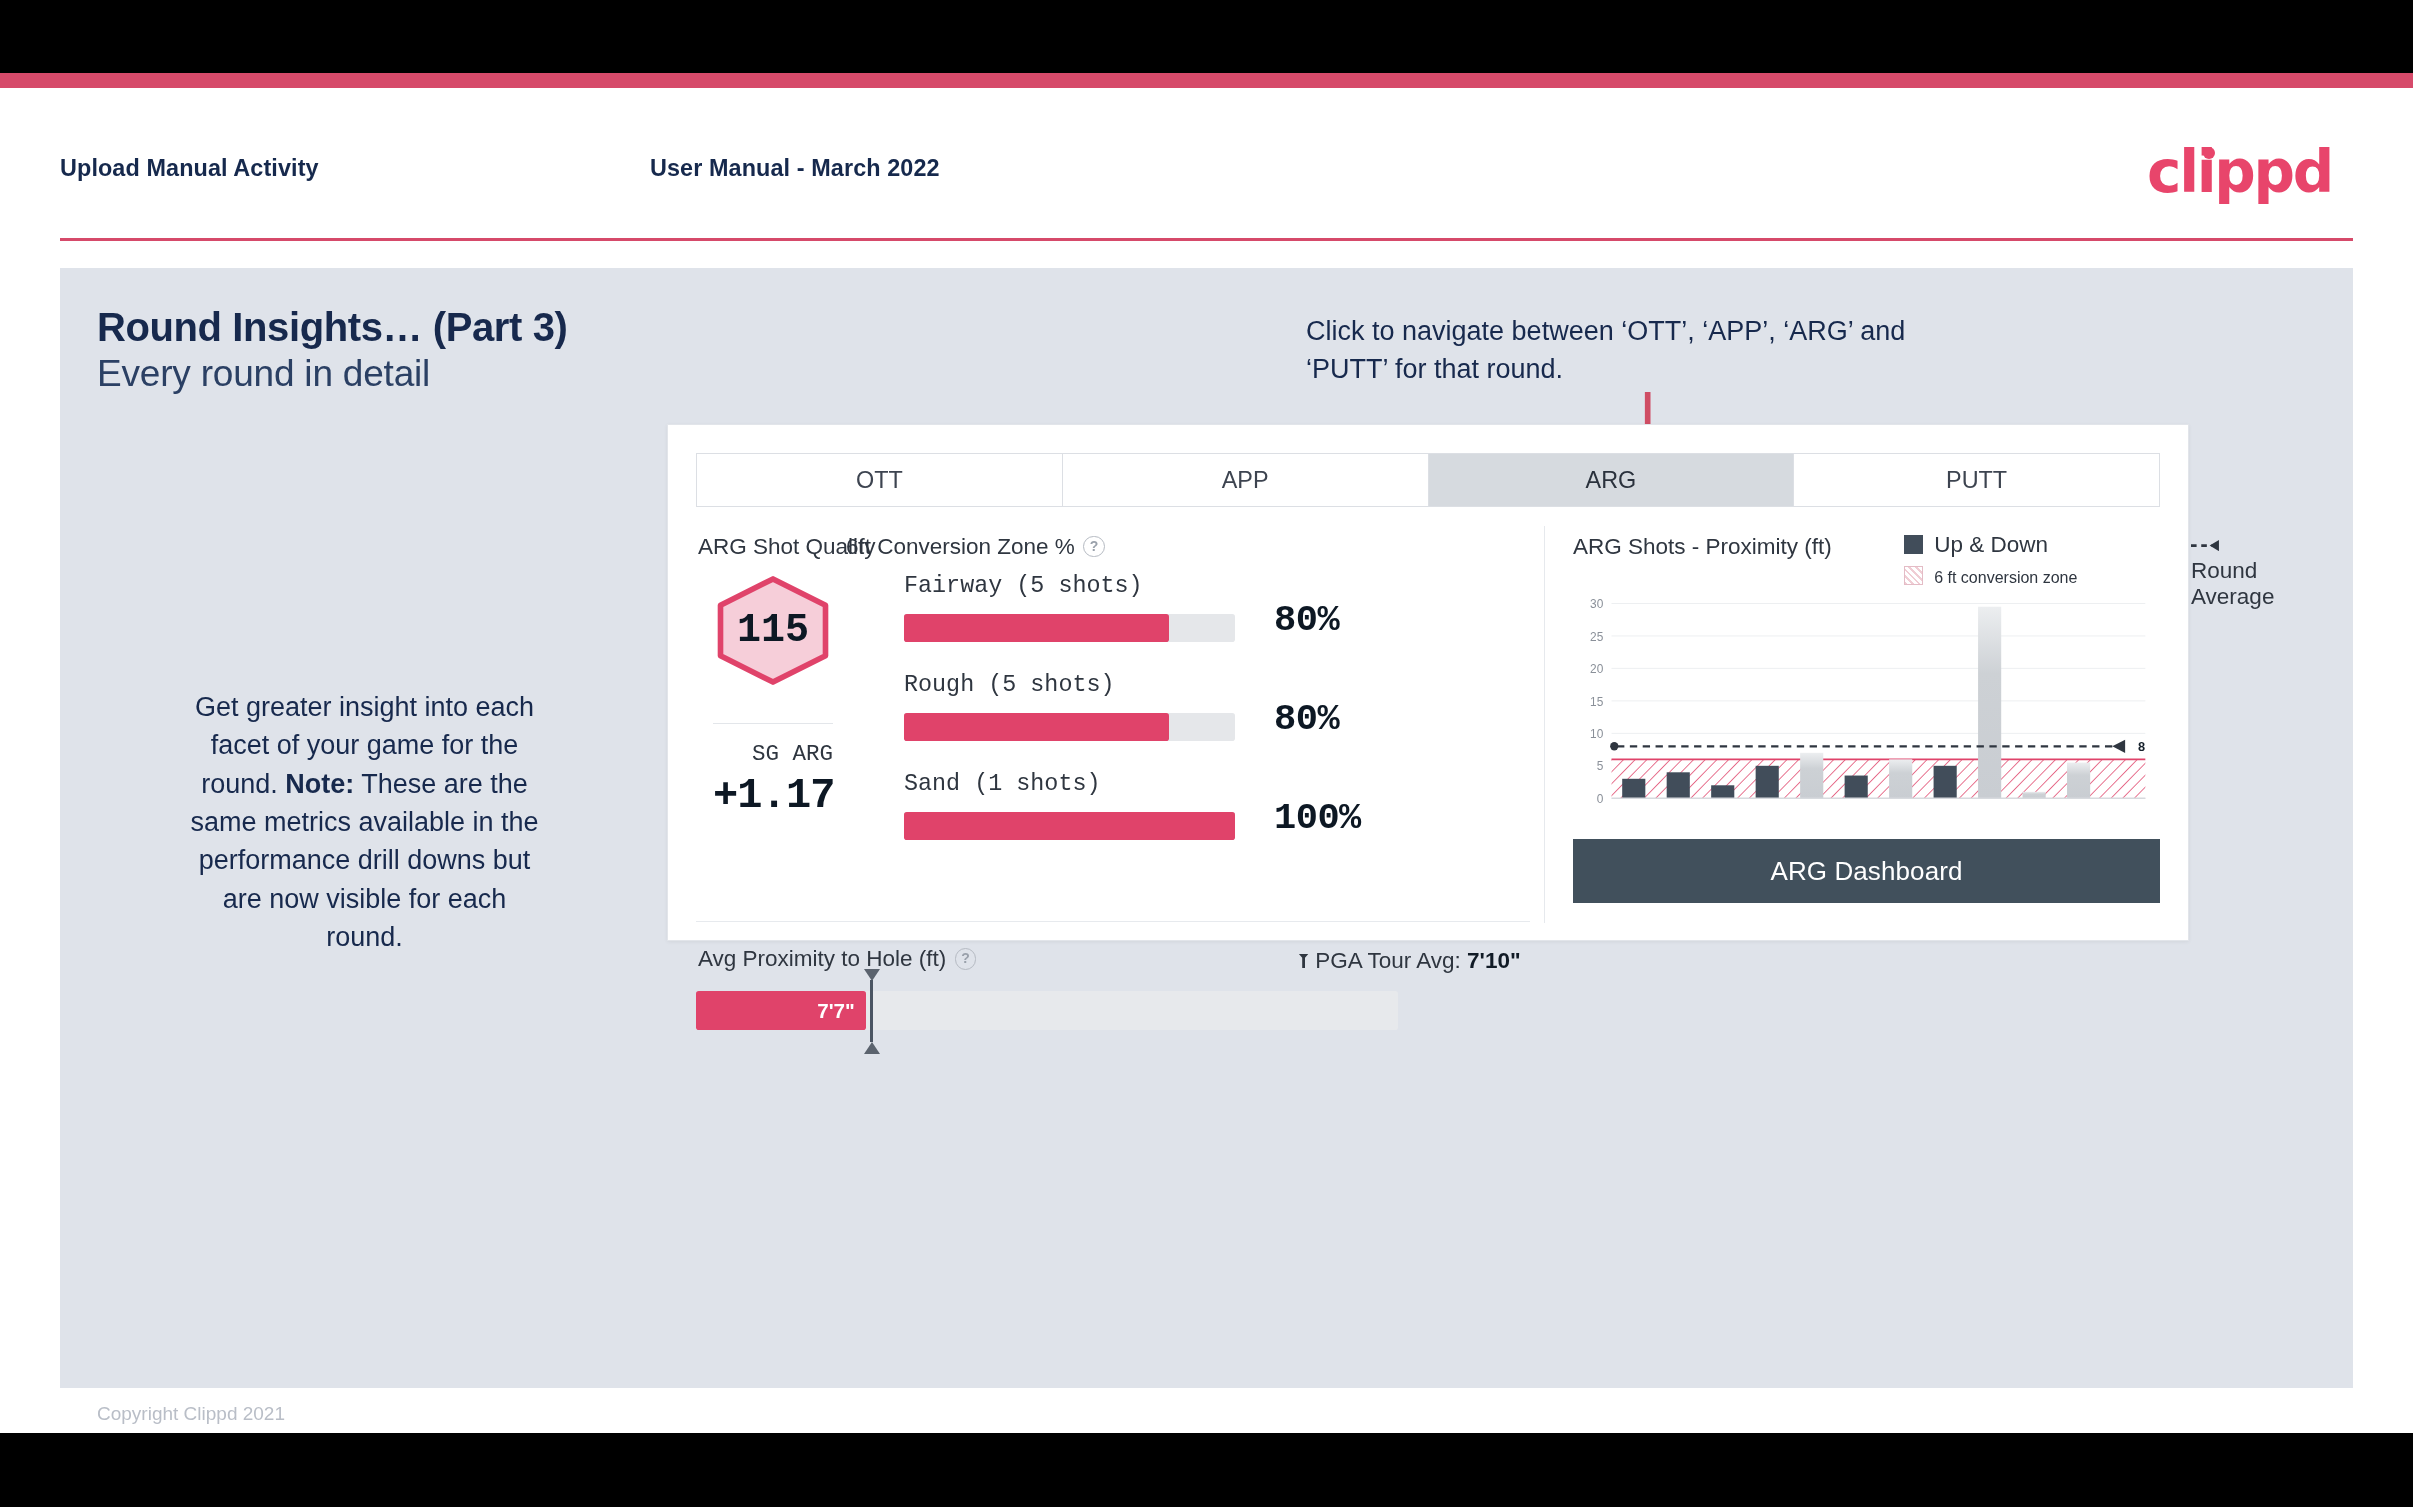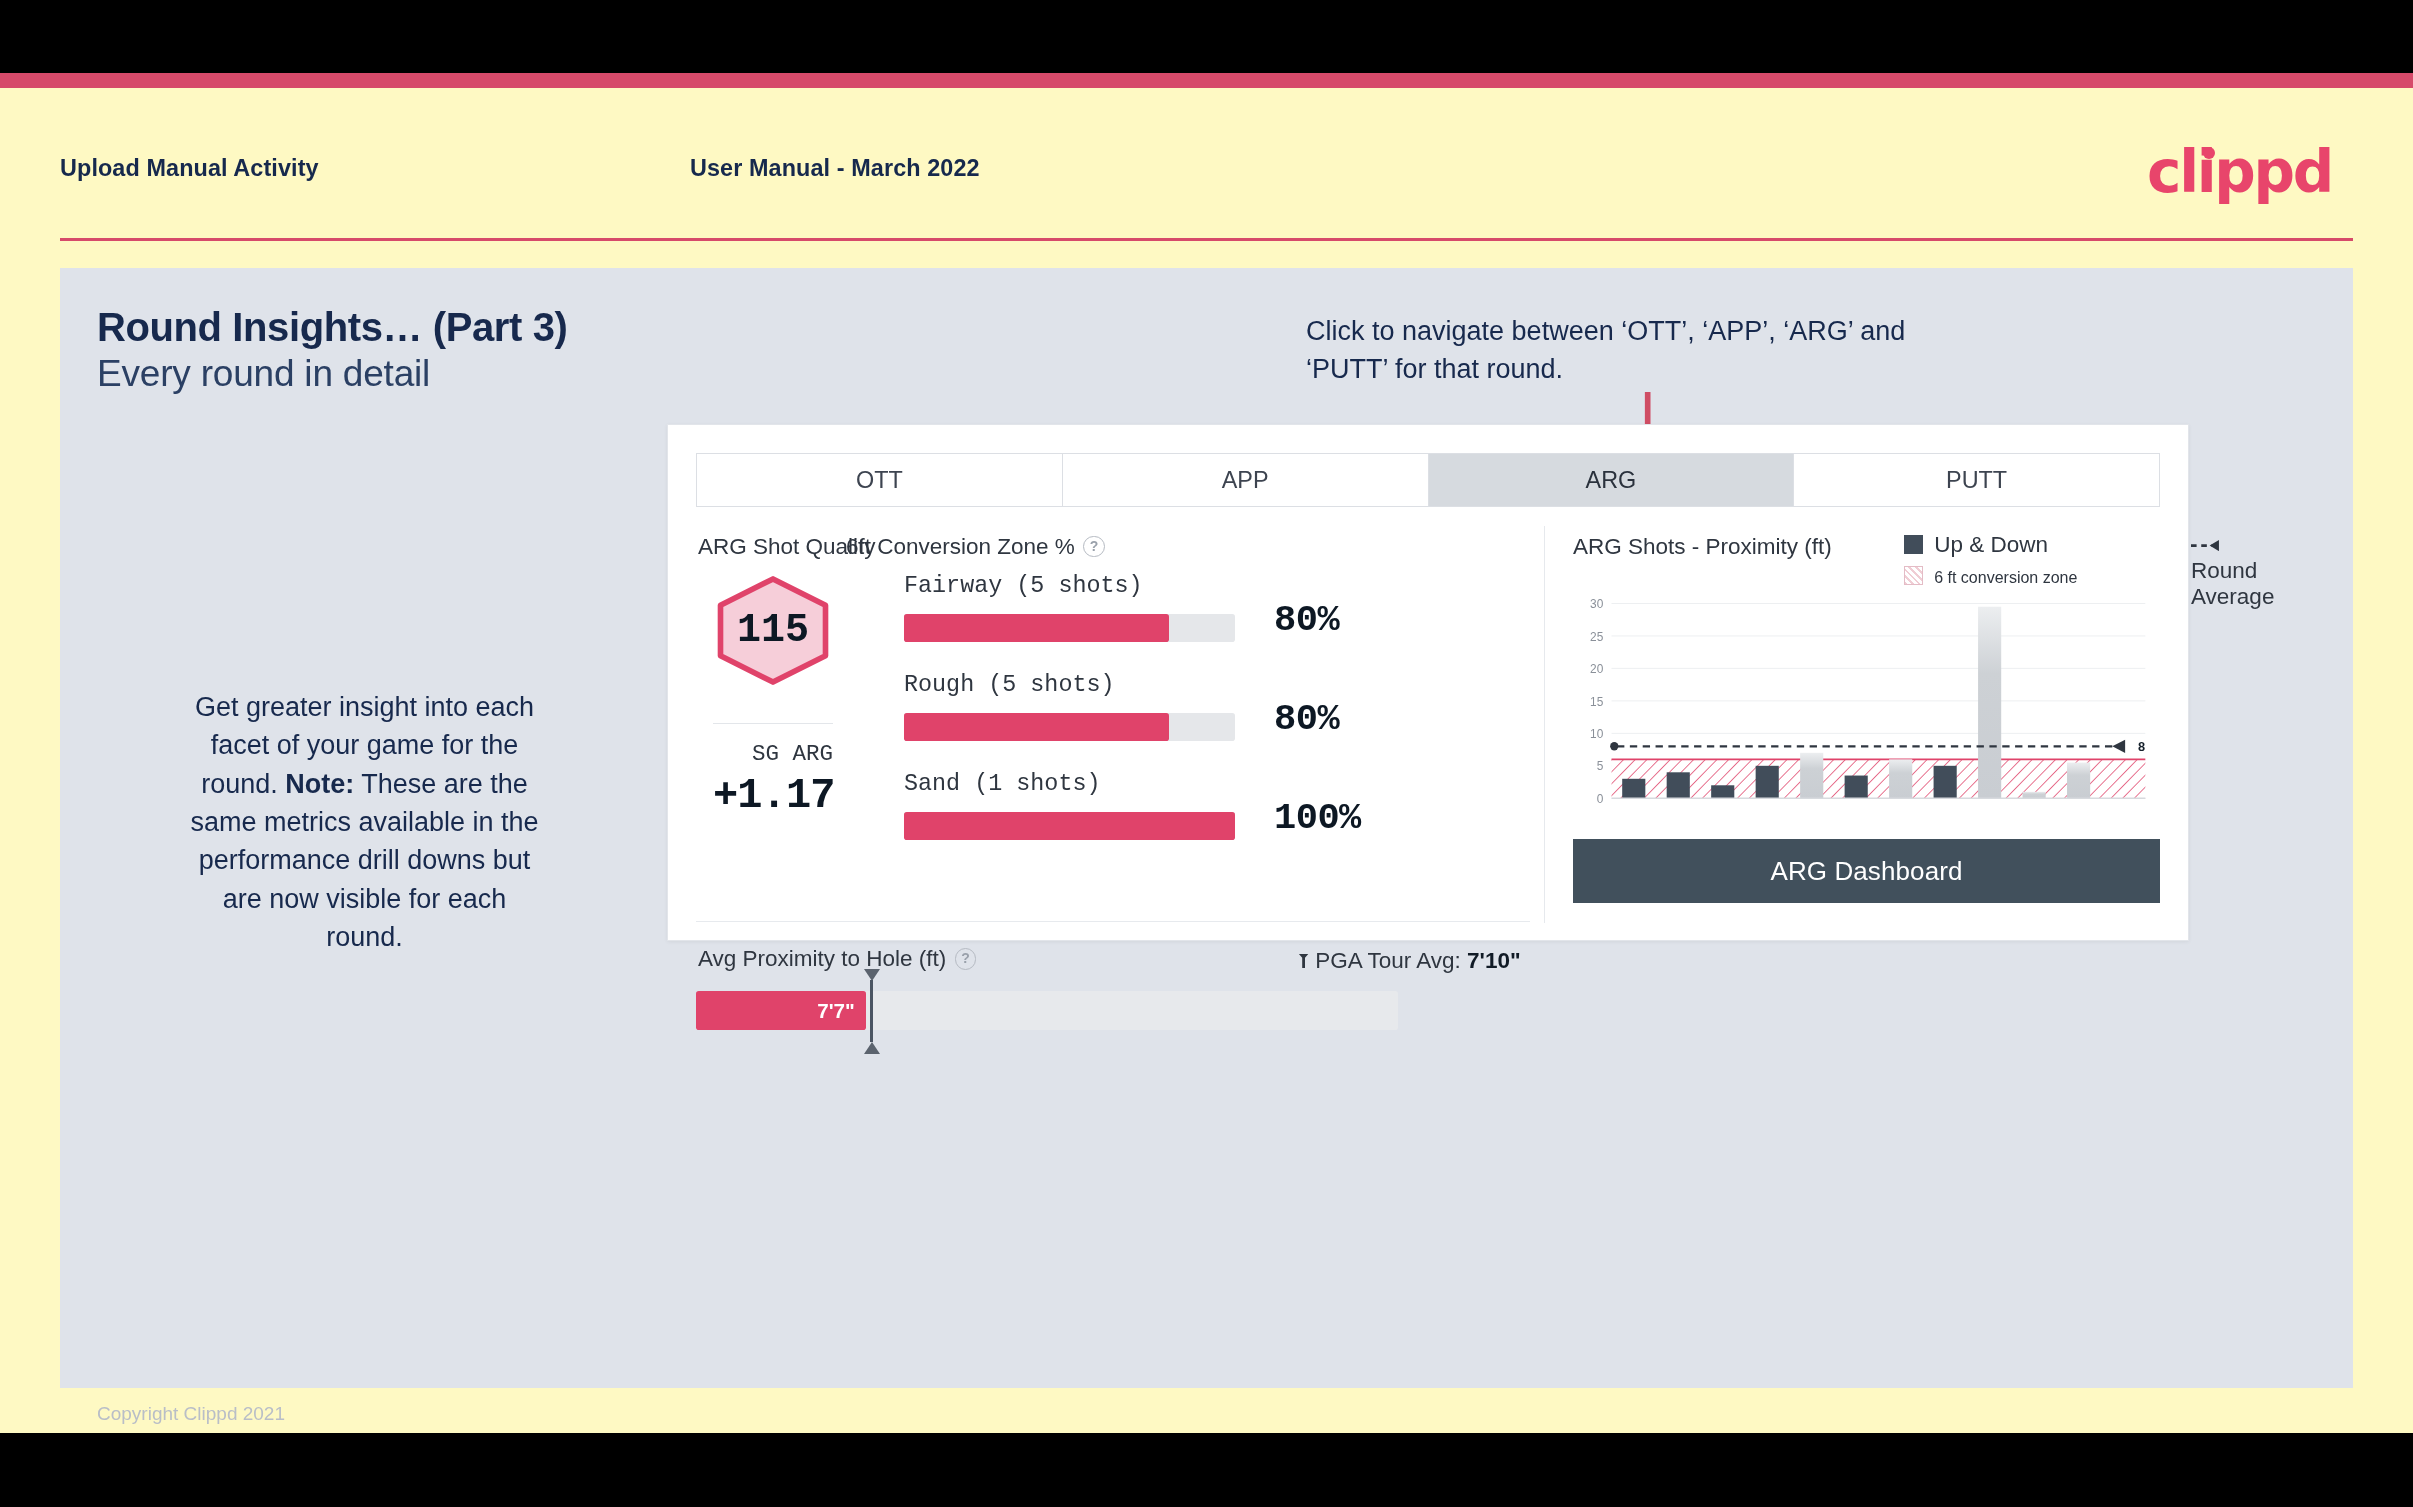--- a/index.html
+++ b/index.html
@@ -2,28 +2,28 @@
 <html style="font-size:15px"><head>
 <meta charset="utf-8">
 <style>
   * { box-sizing: border-box; margin: 0; padding: 0; }
   html, body { background: #000; }
   body {
     width: 2413px; height: 1508px;
     font-family: "Liberation Sans", sans-serif;
     overflow: hidden; position: relative;
   }
-  #slide-frame { position: absolute; left: 0; top: 73px; width: 2413px; height: 1360px; background: #fef9c3; }
+  #slide-frame { position: absolute; left: 0; top: 73px; width: 2413px; height: 1360px; background: #ffffff; }
 
   
   .accent-strip { position: absolute; left: 0; top: 0; width: 100%; height: 15px; background: #d64a6a; }
   .hdr { position: absolute; left: 0; top: 15px; width: 100%; height: 136px; }
   .hdr-item { position: absolute; font-size: 23.4px; color: #16294d; font-weight: 600; letter-spacing: 0.1px; top: 67px; }
   .hdr-left { left: 60px; }
-  .hdr-mid  { left: 650px; margin-left: 40px; }
+  .hdr-mid  { left: 650px; }
   .logo {
     position: absolute; right: 81px; top: 50px;
     font-size: 58px; font-weight: 800; color: #e8456b;
     letter-spacing: -2.3px; font-family: "DejaVu Sans", sans-serif;
   }
   .logo .dot { position: absolute; width: 12px; height: 12px; border-radius: 50%; background: #e8456b; left: 56px; top: 9.4px; }
   .hdr-rule { position: absolute; left: 60px; right: 60px; top: 165px; height: 2.8px; background: #d64a6a; }
 
   
   .panel {

